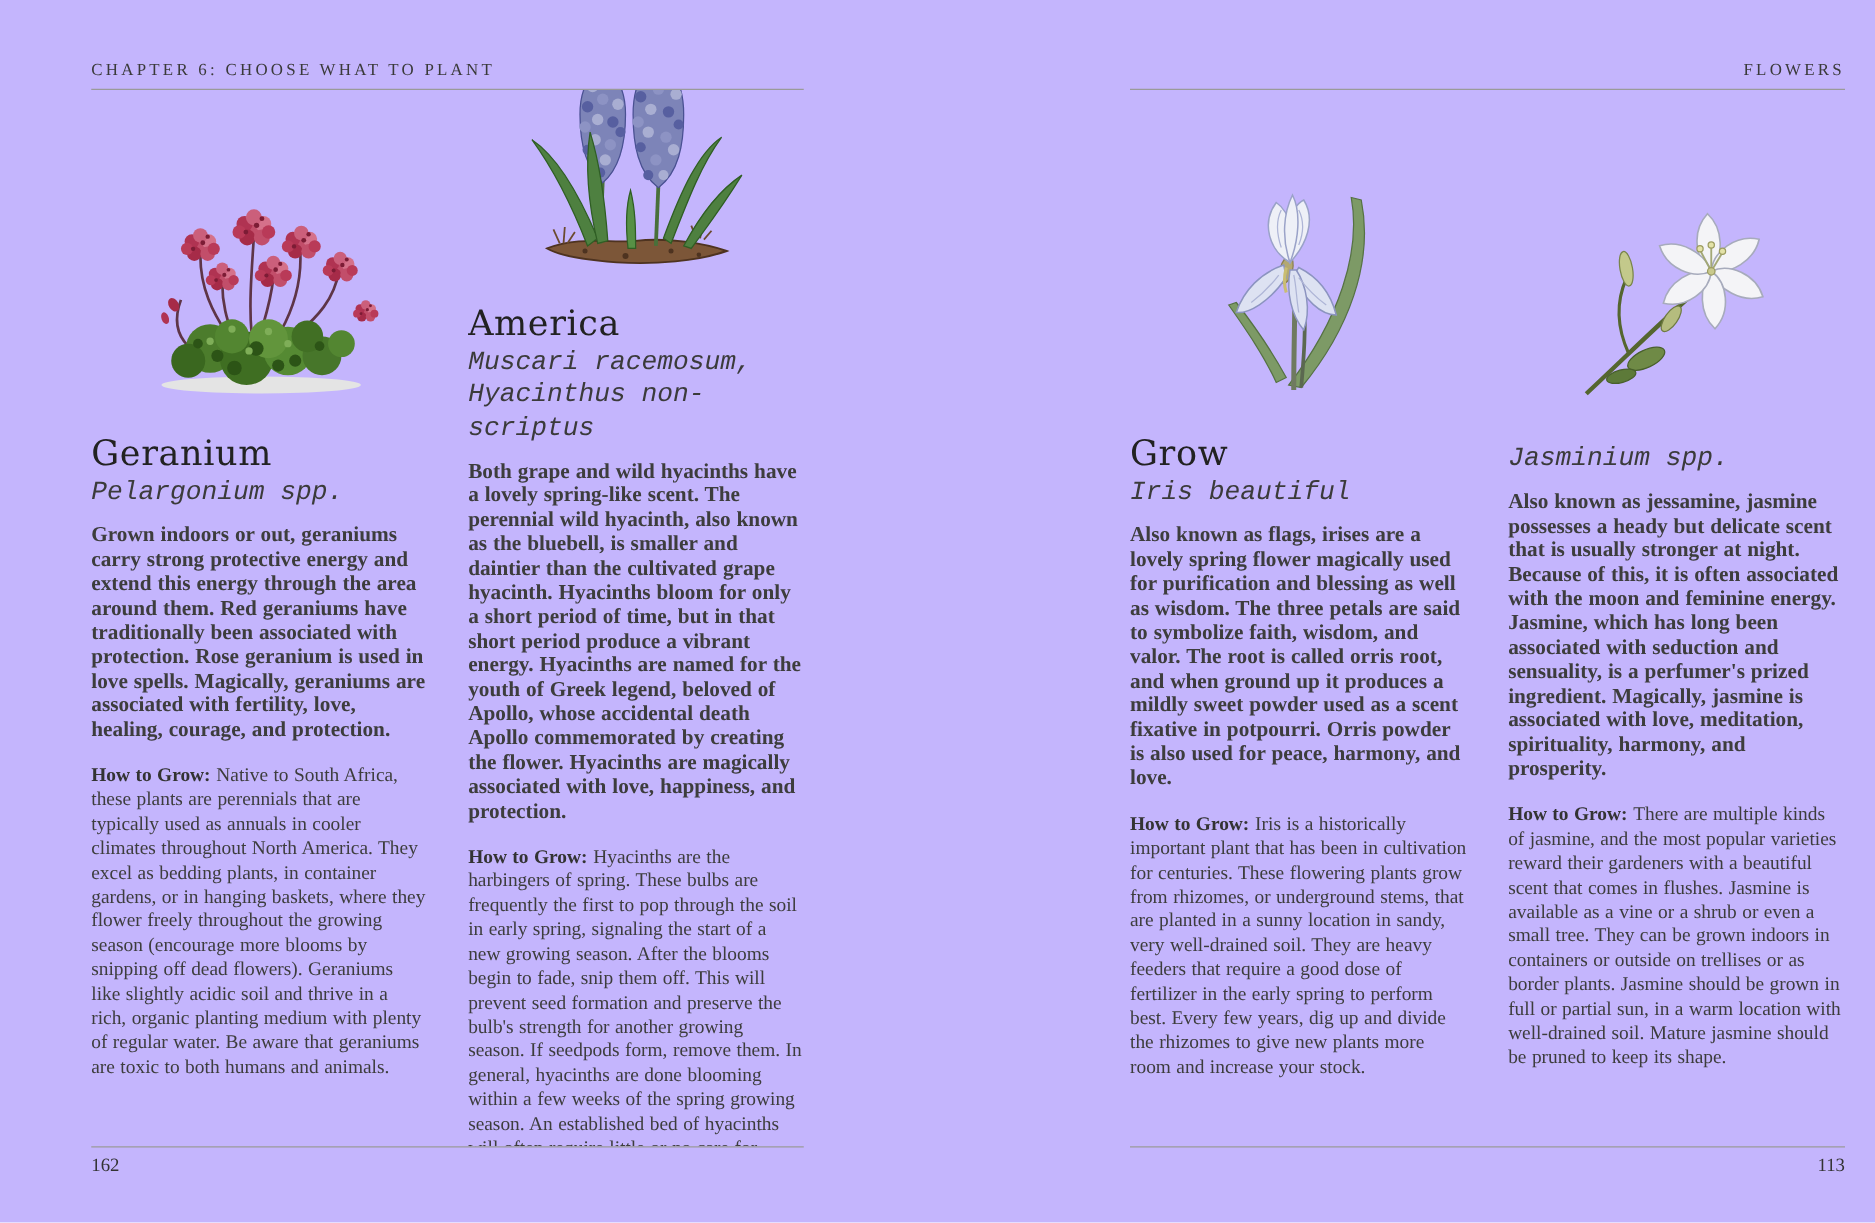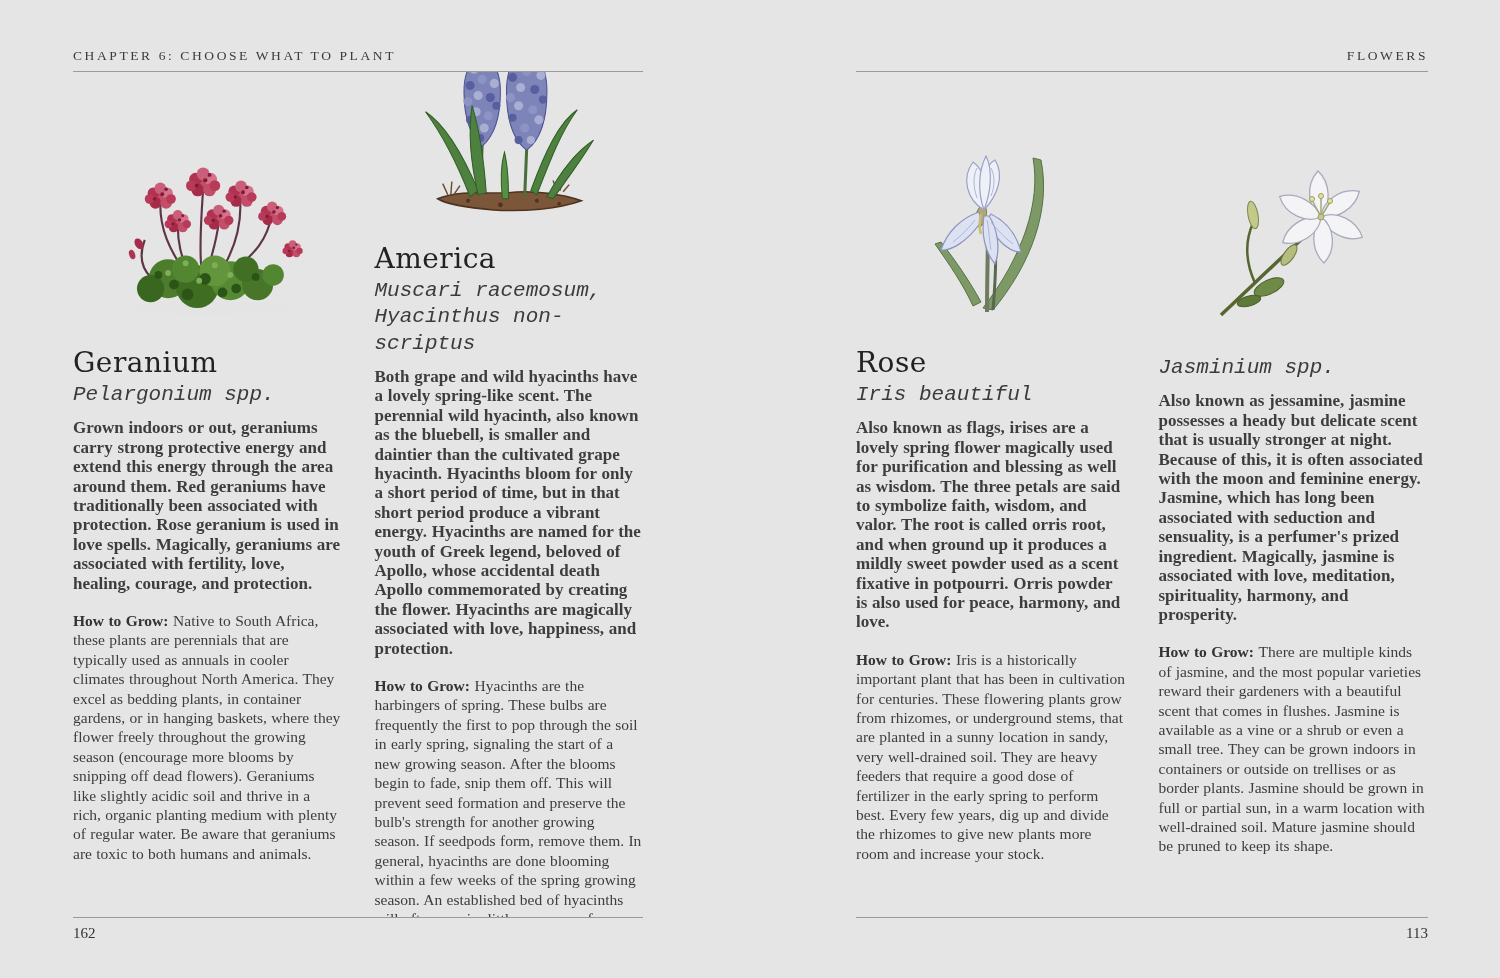--- a/index.html
+++ b/index.html
@@ -1,20 +1,20 @@
 <!DOCTYPE html>
 <html><head>
 <meta charset="utf-8">
 <style>
   html,body{margin:0;padding:0;background:#ffffff;}
-  .spread{position:relative;width:1500px;height:978px;background:#e5e5e5;overflow:hidden;
+  .spread{position:relative;width:1500px;height:978px;background:#c4b5fd;overflow:hidden;
           font-family:"Liberation Serif", serif;color:#3d3d3d;}
   .page{position:absolute;top:0;height:978px;}
   .page-left{left:73px;width:570px;}
-  .page-right{left:856px;width:572px;}
+  .page-right{left:904px;width:572px;}
   .running-head{position:absolute;top:48px;font-size:13.5px;letter-spacing:2.6px;color:#3a3a3a;
                 font-family:"Liberation Serif", serif;}
   .running-head.rh-left{left:0;}
   .running-head.rh-right{right:0;}
   .head-rule{position:absolute;top:71px;left:0;right:0;height:1px;background:#9a9a9a;}
   .foot-rule{position:absolute;top:917px;left:0;right:0;height:1px;background:#9a9a9a;}
   .page-number{position:absolute;top:925px;font-size:15px;color:#333;}
   .page-number.pn-left{left:0;}
   .page-number.pn-right{right:0;text-align:right;}
   .columns{position:absolute;top:72px;left:0;right:0;height:845px;display:flex;overflow:hidden;align-items:center;}
@@ -218,21 +218,21 @@
             <g stroke="#aeb5d6" stroke-width="1" fill="none">
               <path d="M86,46 C82,34 82,24 86,16"></path>
               <path d="M100,44 C104,34 104,24 100,16"></path>
               <path d="M62,90 C70,84 78,76 84,68"></path>
               <path d="M122,92 C114,86 106,78 100,70"></path>
               <path d="M100,98 C98,86 98,76 96,68"></path>
             </g>
             <path d="M90,62 C88,70 88,76 90,82" stroke="#c9bd72" stroke-width="2.5" fill="none"></path>
           </svg>
         </div>
-        <h2 class="plant-title">Rose</h2>
+        <h2 class="plant-title">Grow</h2>
         <p class="latin">Iris beautiful</p>
         <p class="description">Also known as flags, irises are a lovely spring flower magically used for purification and blessing as well as wisdom. The three petals are said to symbolize faith, wisdom, and valor. The root is called orris root, and when ground up it produces a mildly sweet powder used as a scent fixative in potpourri. Orris powder is also used for peace, harmony, and love.</p>
         <p class="how-to-grow"><span class="htg-label">How to Grow:</span><span>Iris is a historically important plant that has been in cultivation for centuries. These flowering plants grow from rhizomes, or underground stems, that are planted in a sunny location in sandy, very well-drained soil. They are heavy feeders that require a good dose of fertilizer in the early spring to perform best. Every few years, dig up and divide the rhizomes to give new plants more room and increase your stock.</span></p>
       </section>
 
       <div class="col-divider"></div>
 
       <section class="column">
         <div class="illustration">
           <svg width="200" height="170" viewBox="0 0 200 170">

